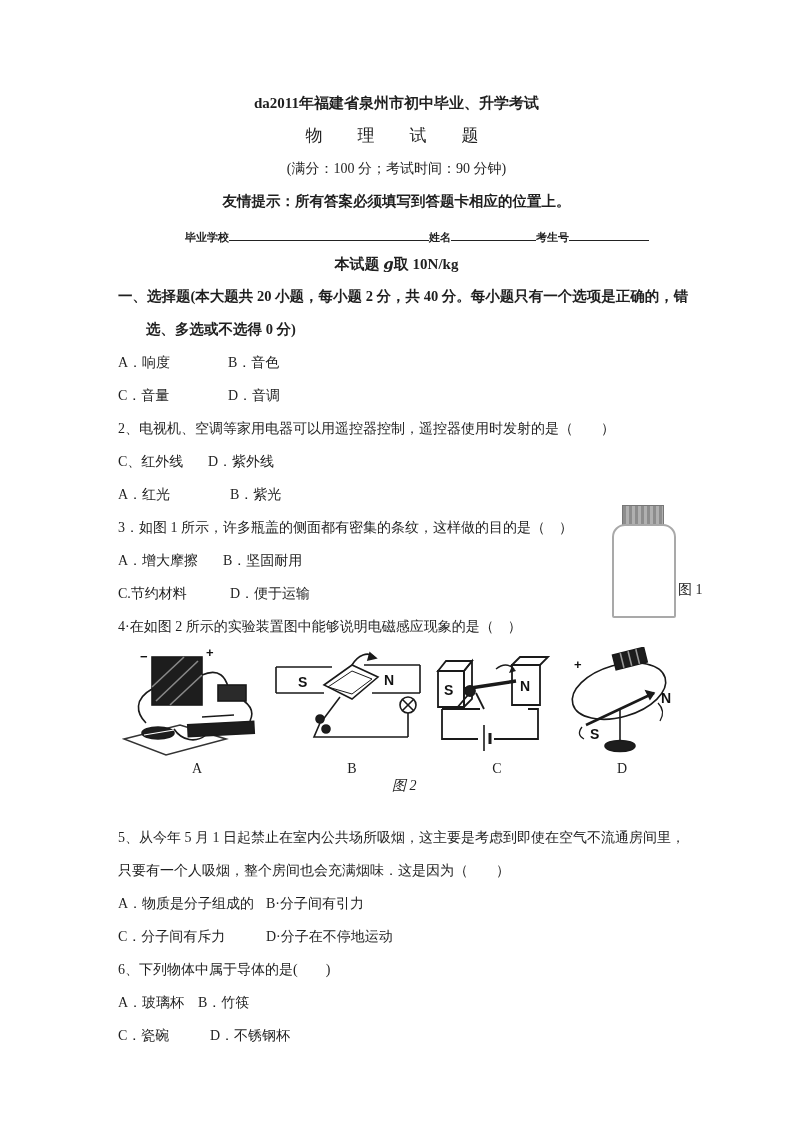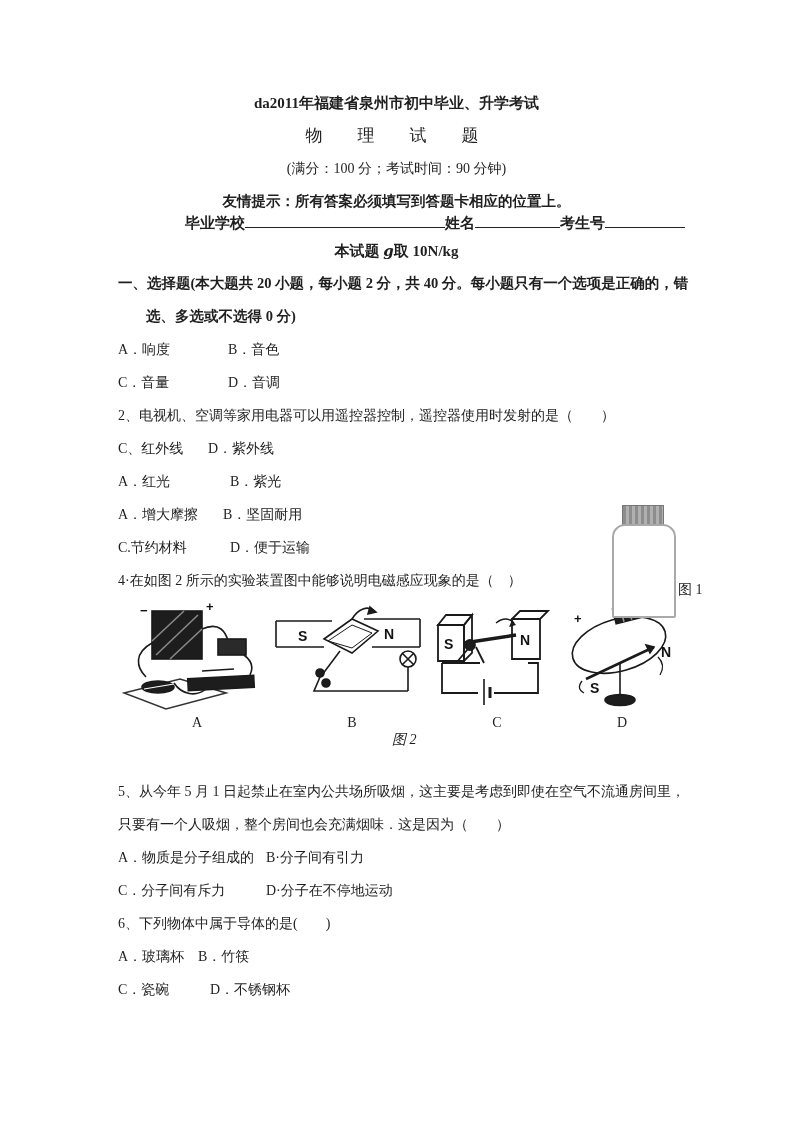--- a/index.html
+++ b/index.html
@@ -12,21 +12,21 @@
     color:#1f1f1f;
     overflow:hidden;
   }
   .center { text-align:center; }
 
   .exam-title { padding-top:94px; font-size:15px; font-weight:bold;font-family:Liberation Serif, serif; }
   .paper-title { margin-top:11px; font-size:17px; font-weight:normal; letter-spacing:9px; }
   .meta-line  { margin-top:13px; font-size:14px; }
   .notice-line{ margin-top:14px; font-size:14.5px; font-weight:bold; }
 
-  .school-line { margin-left:185px; font-size:15px; font-weight:bold; height:22px; }
+  .school-line { margin-top:13px; margin-left:185px; font-size:11px; font-weight:bold; height:22px; }
   .blank { display:inline-block; border-bottom:1.5px solid #222; height:16px; vertical-align:baseline; }
   .blank-school { width:200px; }
   .blank-name   { width:85px; }
   .blank-id     { width:80px; }
 
   .g-note { margin-top:9px; font-size:15px; font-weight:bold; }
   .g-note i { font-family:"DejaVu Serif",serif; font-style:italic; font-weight:bold; }
 
   .body-col { margin-top:6px; }
   .line { line-height:33px; font-size:14px; margin-left:118px; margin-right:70px; white-space:nowrap; }
@@ -95,20 +95,21 @@
     </div>
 
     <div class="line">2、电视机、空调等家用电器可以用遥控器控制，遥控器使用时发射的是（　　）</div>
     <div class="line opt-row w90">
       <span class="cell">C、红外线</span><span class="cell">D．紫外线</span>
     </div>
     <div class="line opt-row w112">
       <span class="cell">A．红光</span><span class="cell">B．紫光</span>
     </div>
 
+    <div class="line">3．如图 1 所示，许多瓶盖的侧面都有密集的条纹，这样做的目的是（　）</div>
     <div class="line opt-row w105">
       <span class="cell">A．增大摩擦</span><span class="cell">B．坚固耐用</span>
     </div>
     <div class="line opt-row w112">
       <span class="cell">C.节约材料</span><span class="cell">D．便于运输</span>
     </div>
 
     <div class="line">4·在如图 2 所示的实验装置图中能够说明电磁感应现象的是（　）</div>
 
     <div class="fig2">

